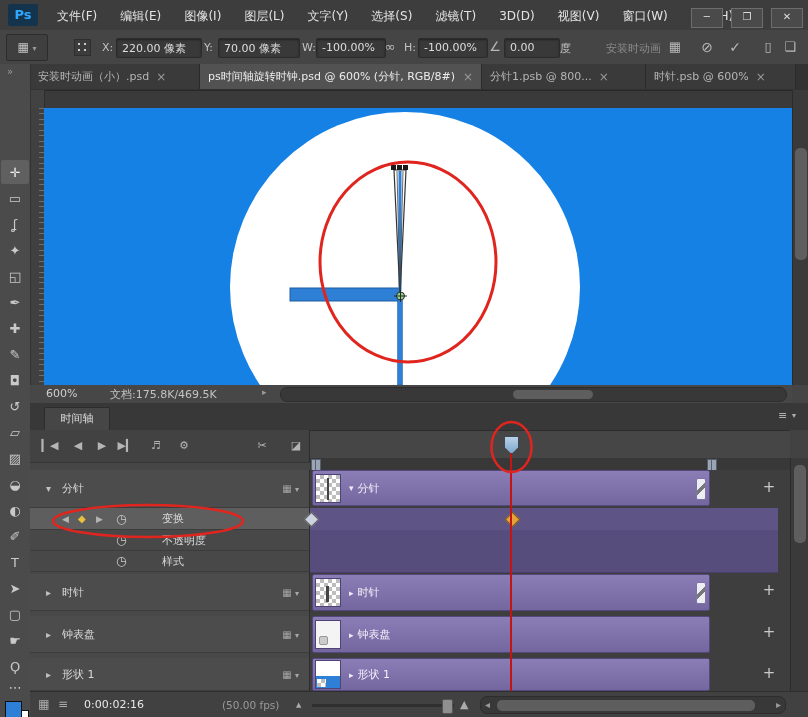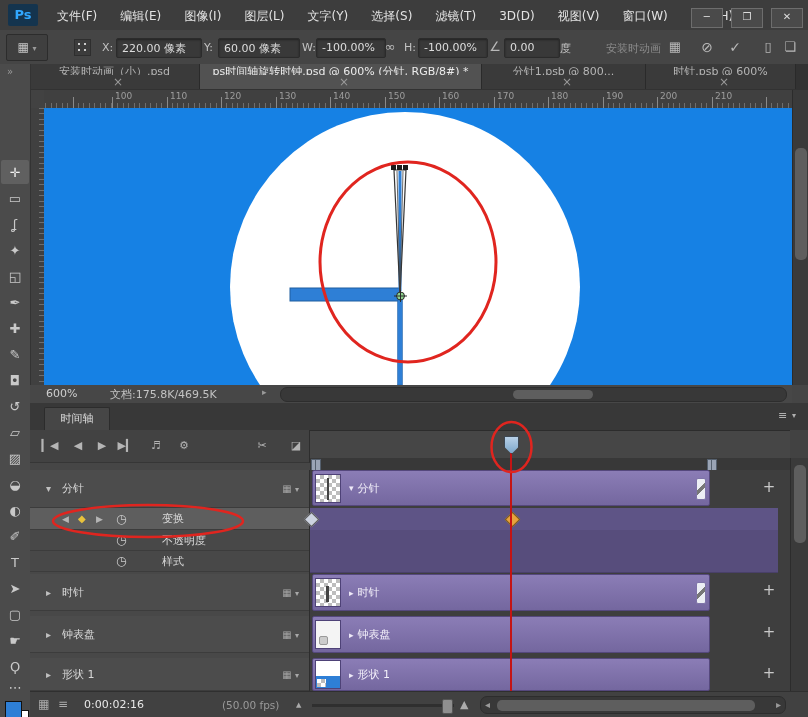--- a/index.html
+++ b/index.html
@@ -20,21 +20,21 @@
        padding:2px 5px;box-shadow:inset 0 1px 2px rgba(0,0,0,.4);white-space:nowrap;overflow:hidden;height:14px;}
   .obtn{position:absolute;color:#b8b8b8;font-size:13px;line-height:16px;text-align:center;}
   .refpt{position:absolute;left:74px;top:9px;width:15px;height:15px;
          background-image:radial-gradient(#ccc 1.2px,transparent 1.4px);background-size:6px 6px;background-position:1px 1px;
          border:1px solid #2e2e2e;background-color:#3c3c3c;}
   .toolpreset{position:absolute;left:6px;top:4px;width:40px;height:25px;background:#3f3f3f;border:1px solid #2c2c2c;
               border-radius:2px;color:#c5c5c5;font-size:12px;text-align:center;line-height:24px;}
   
   .tabbar{left:30px;top:64px;width:778px;height:26px;background:#323232;border-bottom:1px solid #282828;}
   .doc-tab{position:absolute;top:0;height:25px;display:flex;align-items:center;padding:0 8px;font-size:11px;
-           color:#b5b5b5;background:#3a3a3a;border-right:1px solid #2a2a2a;white-space:nowrap;overflow:hidden;box-sizing:border-box;flex-direction:column;}
+           color:#b5b5b5;background:#3a3a3a;border-right:1px solid #2a2a2a;white-space:nowrap;overflow:hidden;box-sizing:border-box;}
   .doc-tab.active{background:#525252;color:#ececec;}
   .tab-close{margin-left:7px;color:#9a9a9a;font-size:12px;flex:none;}
   
   .corner{left:30px;top:90px;width:14px;height:18px;background:#424242;border-right:1px solid #2d2d2d;border-bottom:1px solid #2d2d2d;}
   .hruler{left:44px;top:90px;width:748px;height:18px;background:#404040;border-bottom:1px solid #2d2d2d;overflow:hidden;}
   .hruler .minor{position:absolute;left:0;right:0;bottom:0;height:5px;
       background-image:repeating-linear-gradient(90deg,#6e6e6e 0 1px,transparent 1px 5.45px);background-position-x:68px;}
   .hruler .major{position:absolute;left:0;right:0;bottom:0;height:11px;
       background-image:repeating-linear-gradient(90deg,#8a8a8a 0 1px,transparent 1px 54.5px);background-position-x:68px;}
   .rnum{position:absolute;top:1px;font-size:9px;color:#9d9d9d;}
@@ -130,21 +130,21 @@
 
   <div class="abs optionsbar">
     <div class="toolpreset">
       <span>▦</span>
       <span style="font-size:8px;color:#999;">▾</span>
     </div>
     <div class="refpt"></div>
     <span class="lbl" style="left:102px;top:11px;">X:</span>
     <span class="fld" style="left:116px;top:8px;width:74px;">220.00 像素</span>
     <span class="lbl" style="left:204px;top:11px;">Y:</span>
-    <span class="fld" style="left:218px;top:8px;width:70px;">60.00 像素</span>
+    <span class="fld" style="left:218px;top:8px;width:70px;">70.00 像素</span>
     <span class="lbl" style="left:302px;top:11px;">W:</span>
     <span class="fld" style="left:316px;top:8px;width:58px;">-100.00%</span>
     <span class="obtn" style="left:382px;top:9px;width:16px;">∞</span>
     <span class="lbl" style="left:404px;top:11px;">H:</span>
     <span class="fld" style="left:418px;top:8px;width:58px;">-100.00%</span>
     <span class="obtn" style="left:488px;top:9px;width:14px;">∠</span>
     <span class="fld" style="left:504px;top:8px;width:44px;">0.00</span>
     <span class="lbl" style="left:560px;top:11px;">度</span>
     <span class="lbl" style="left:606px;top:11px;color:#8b8b8b;">安装时动画</span>
     <span class="obtn" style="left:666px;top:9px;width:18px;">▦</span>
@@ -167,36 +167,20 @@
       <span style="overflow:hidden;">分针1.psb @ 800...</span>
       <span class="tab-close">×</span>
     </div>
     <div class="doc-tab" style="left:616px;width:150px;">
       <span style="overflow:hidden;">时针.psb @ 600%</span>
       <span class="tab-close">×</span>
     </div>
   </div>
 
   <div class="abs corner"></div>
-  <div class="abs hruler">
-    <div class="minor"></div>
-      <div class="major"></div>
-    <span class="rnum" style="left:71px;">100</span>
-    <span class="rnum" style="left:126px;">110</span>
-    <span class="rnum" style="left:180px;">120</span>
-    <span class="rnum" style="left:235px;">130</span>
-    <span class="rnum" style="left:289px;">140</span>
-    <span class="rnum" style="left:344px;">150</span>
-    <span class="rnum" style="left:398px;">160</span>
-    <span class="rnum" style="left:453px;">170</span>
-    <span class="rnum" style="left:507px;">180</span>
-    <span class="rnum" style="left:562px;">190</span>
-    <span class="rnum" style="left:616px;">200</span>
-    <span class="rnum" style="left:671px;">210</span>
-  </div>
   <div class="abs vruler">
       <div class="minor"></div>
     </div>
 
   <div class="abs toolbar">
     <span class="abs" style="left:7px;top:2px;color:#9a9a9a;font-size:10px;">»</span>
     <span class="tool sel" style="top:96px;">✛</span>
     <span class="tool" style="top:122px;">▭</span>
     <span class="tool" style="top:148px;">ʆ</span>
     <span class="tool" style="top:174px;">✦</span>

